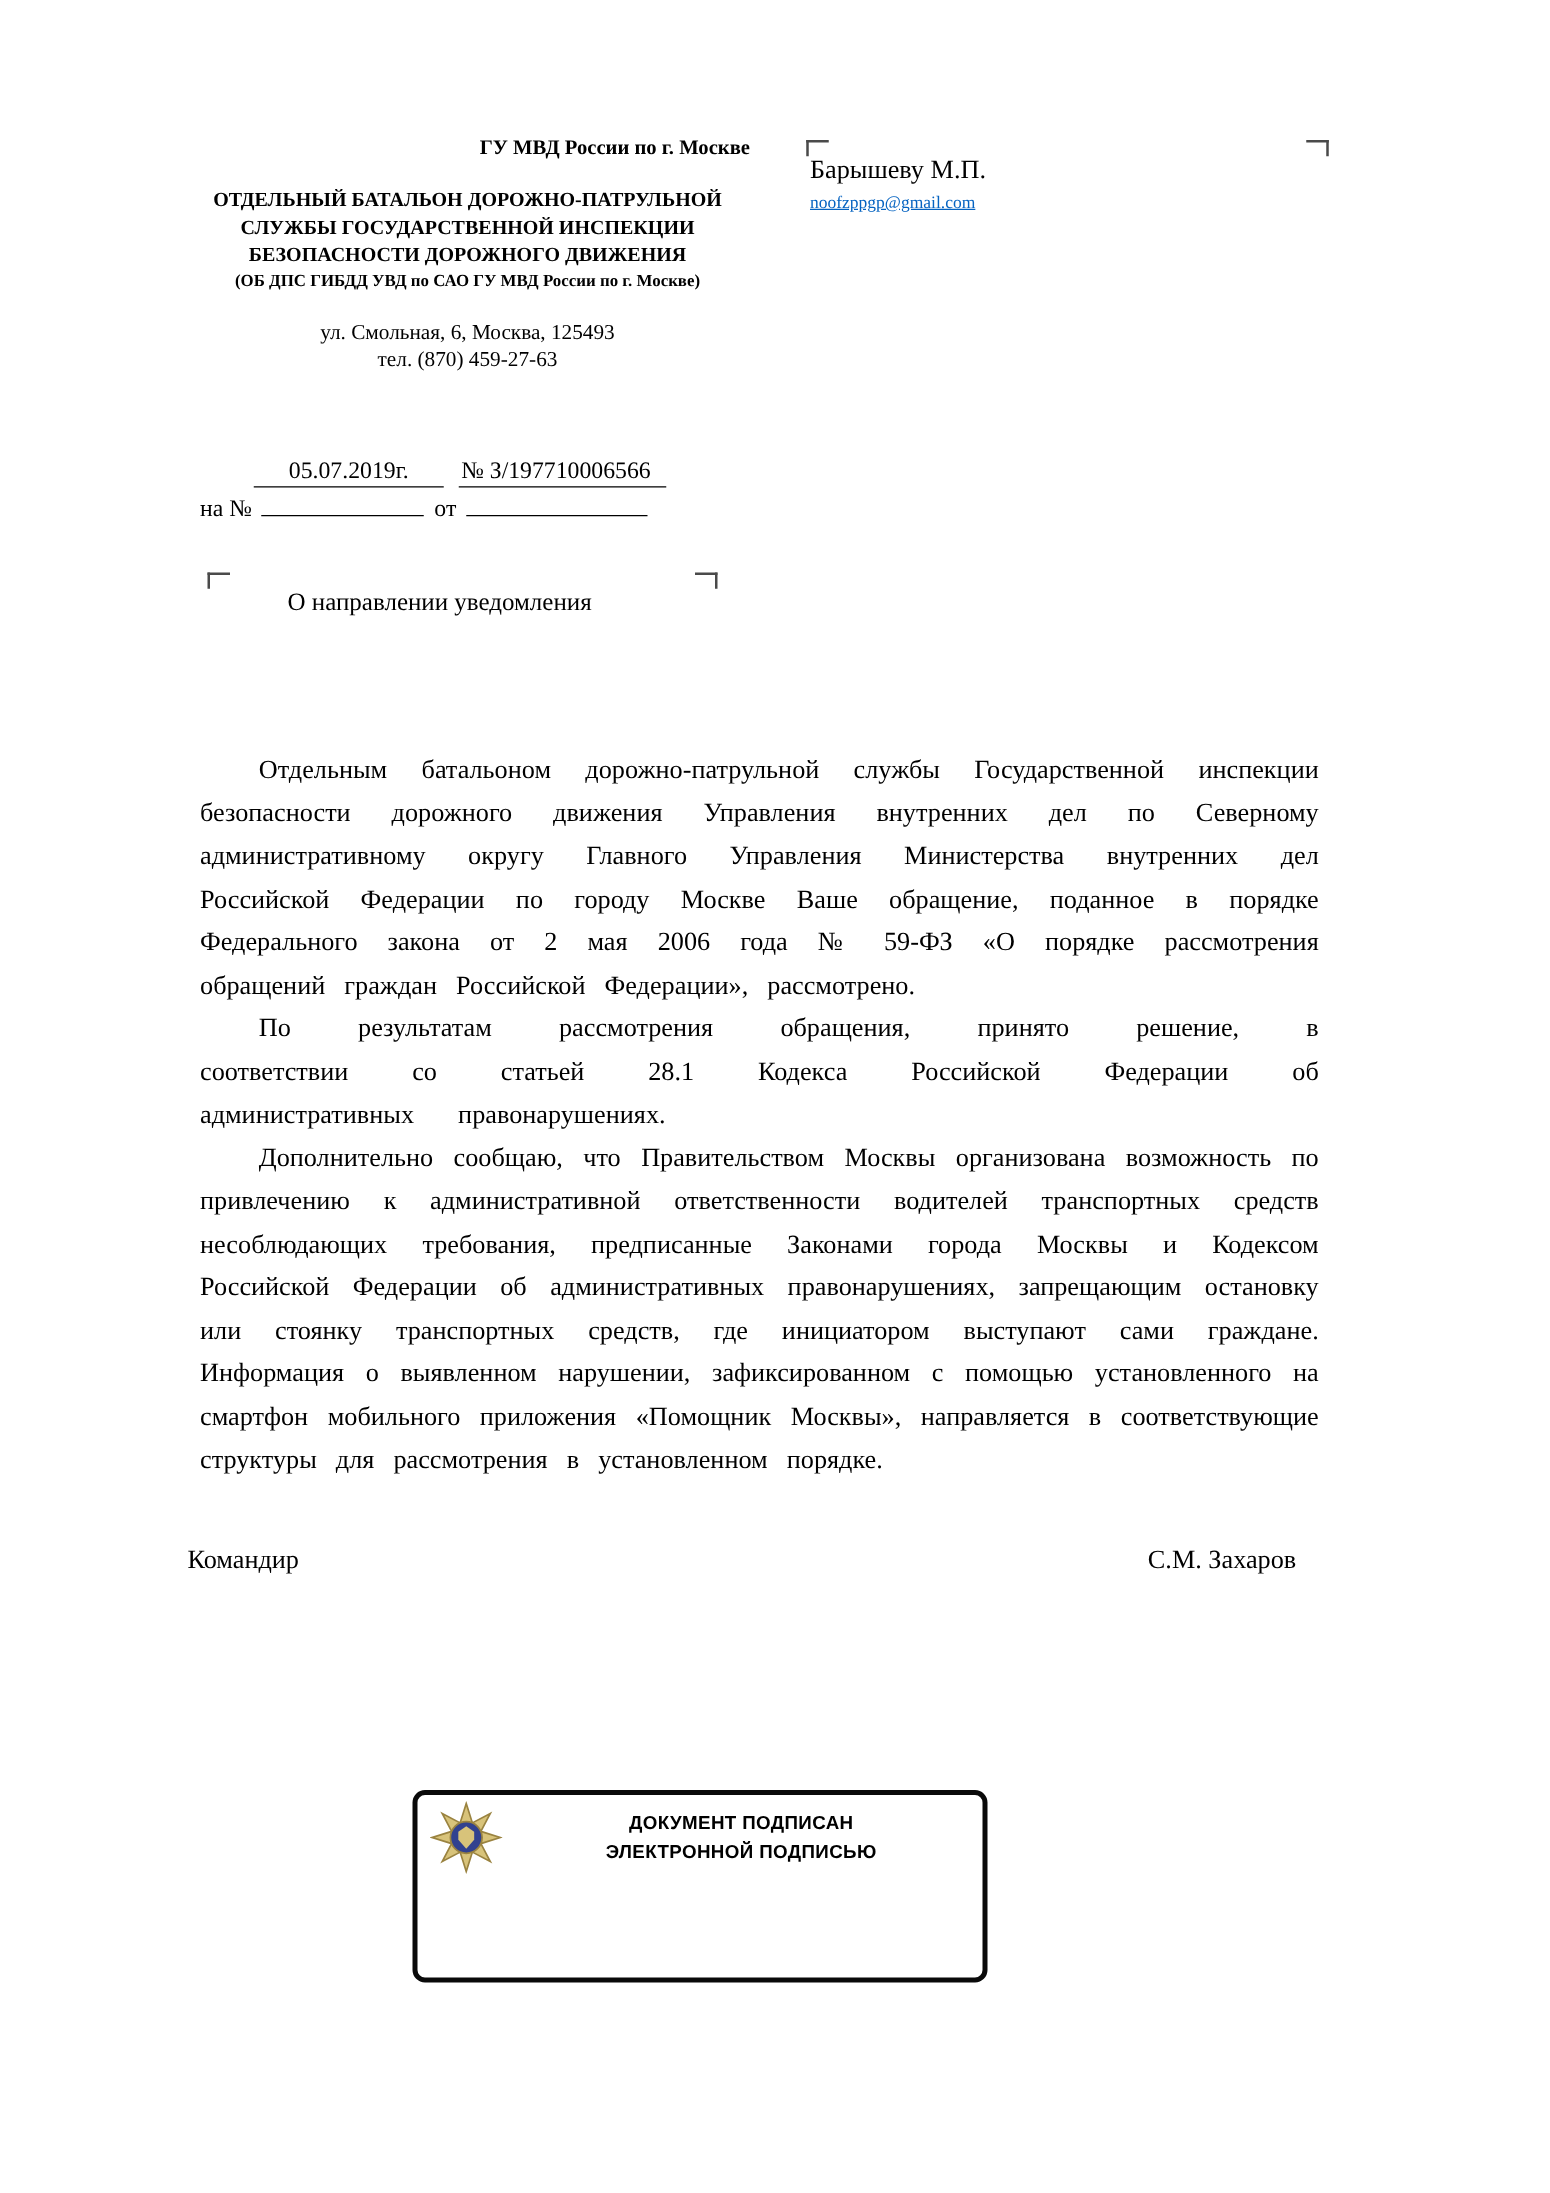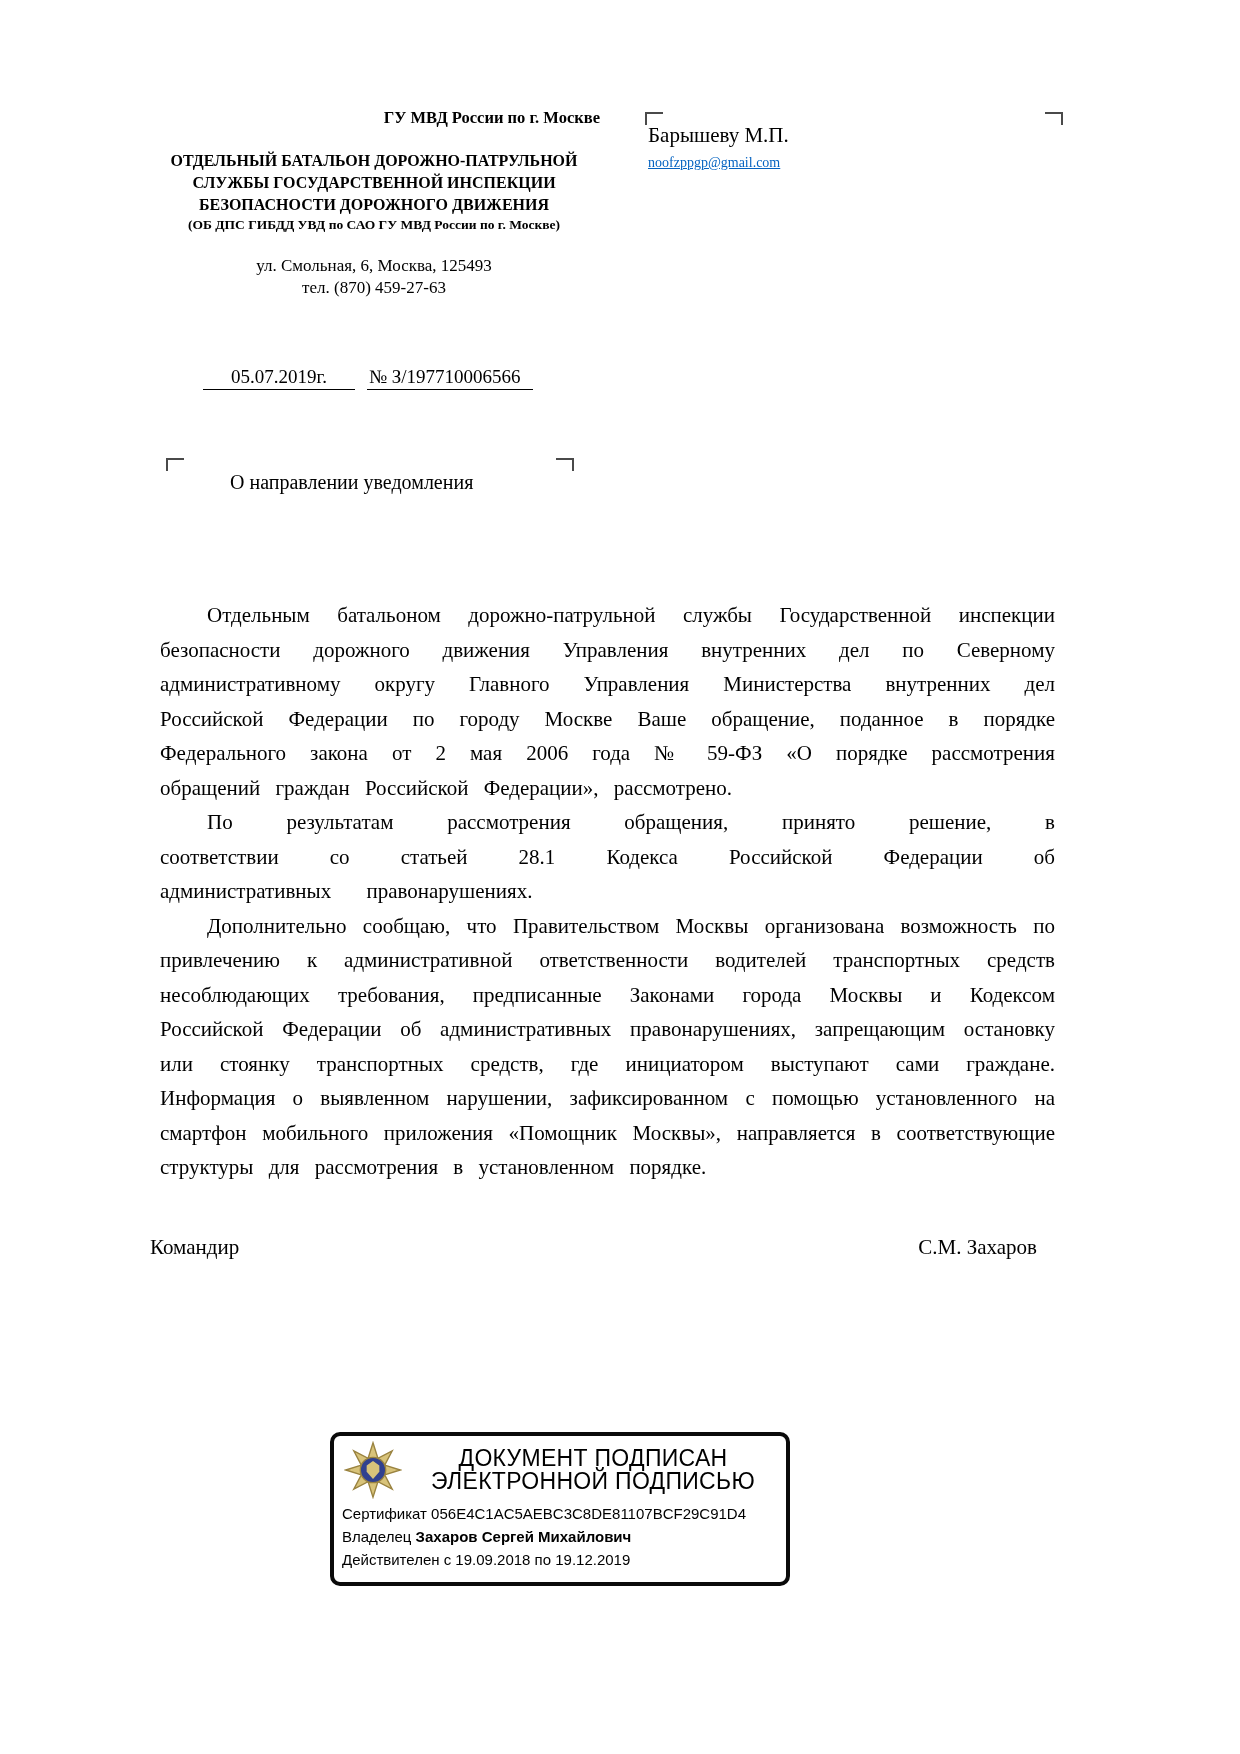--- a/index.html
+++ b/index.html
@@ -147,22 +147,22 @@
   .stamp-top {
     display: flex;
     align-items: center;
     gap: 12px;
     padding: 5px 14px 0 10px;
   }
   .stamp-emblem { width: 58px; height: 58px; flex: 0 0 auto; }
   .stamp-title {
     flex: 1;
     text-align: center;
-    font-weight: normal;
-    font-size: 23px;
+    font-weight: bold;
+    font-size: 15px;
     line-height: 23px;
     letter-spacing: 0.3px;
   }
   .stamp-lines {
     padding: 3px 10px 0 8px;
     font-size: 15px;
     line-height: 23px;
     white-space: nowrap;
   }
   .stamp-lines .b { font-weight: bold; }
@@ -177,20 +177,23 @@
     <div class="lh-bold lh-caps">ОТДЕЛЬНЫЙ БАТАЛЬОН ДОРОЖНО-ПАТРУЛЬНОЙ СЛУЖБЫ ГОСУДАРСТВЕННОЙ ИНСПЕКЦИИ БЕЗОПАСНОСТИ ДОРОЖНОГО ДВИЖЕНИЯ</div>
     <div class="lh-bold lh-small lh-gap">(ОБ ДПС ГИБДД УВД по САО ГУ МВД России по г. Москве)</div>
     <div class="lh-reg">ул. Смольная, 6, Москва, 125493</div>
     <div class="lh-reg">тел. (870) 459-27-63</div>
   </header>
 
   <div class="ref-date">
     <span class="seg seg-date"><span>05.07.2019г.</span></span><span class="seg-sep"></span><span class="seg seg-num"><span>№</span>&nbsp;<span>З/197710006566</span></span>
   </div>
 
+  <div class="ref-line2">
+    <span>на №</span><span class="blank blank1"></span><span>от</span><span class="blank blank2"></span>
+  </div>
 
   <section class="addressee">
     <span class="corner corner-tl"></span>
     <span class="corner corner-tr"></span>
     <div class="addr-name">Барышеву М.П.</div>
     <a class="addr-email" href="#">noofzppgp@gmail.com</a>
   </section>
 
   <section class="subject-block">
     <span class="corner corner-tl"></span>
@@ -214,20 +217,15 @@
       <svg class="stamp-emblem" viewBox="0 0 64 64" aria-hidden="true">
         <polygon points="32,2 37.4,19.1 53.2,10.8 44.9,26.6 62,32 44.9,37.4 53.2,53.2 37.4,44.9 32,62 26.6,44.9 10.8,53.2 19.1,37.4 2,32 19.1,26.6 10.8,10.8 26.6,19.1" fill="#d8c37a" stroke="#9a8340" stroke-width="1.5"></polygon>
         <circle cx="32" cy="32" r="14" fill="#31418f" stroke="#9a8340" stroke-width="1.5"></circle>
         <path d="M32 22 l7 5 v7 l-7 8 -7 -8 v-7 z" fill="#d8c37a"></path>
       </svg>
       <div class="stamp-title">
         <div>ДОКУМЕНТ ПОДПИСАН</div>
         <div>ЭЛЕКТРОННОЙ ПОДПИСЬЮ</div>
       </div>
     </div>
-    <div class="stamp-lines">
-      <div><span>Сертификат</span> <span>056E4C1AC5AEBC3C8DE81107BCF29C91D4</span></div>
-      <div><span>Владелец</span> <span class="b">Захаров Сергей Михайлович</span></div>
-      <div>Действителен с 19.09.2018 по 19.12.2019</div>
-    </div>
   </div>
 
 </div>
 
 </body></html>

